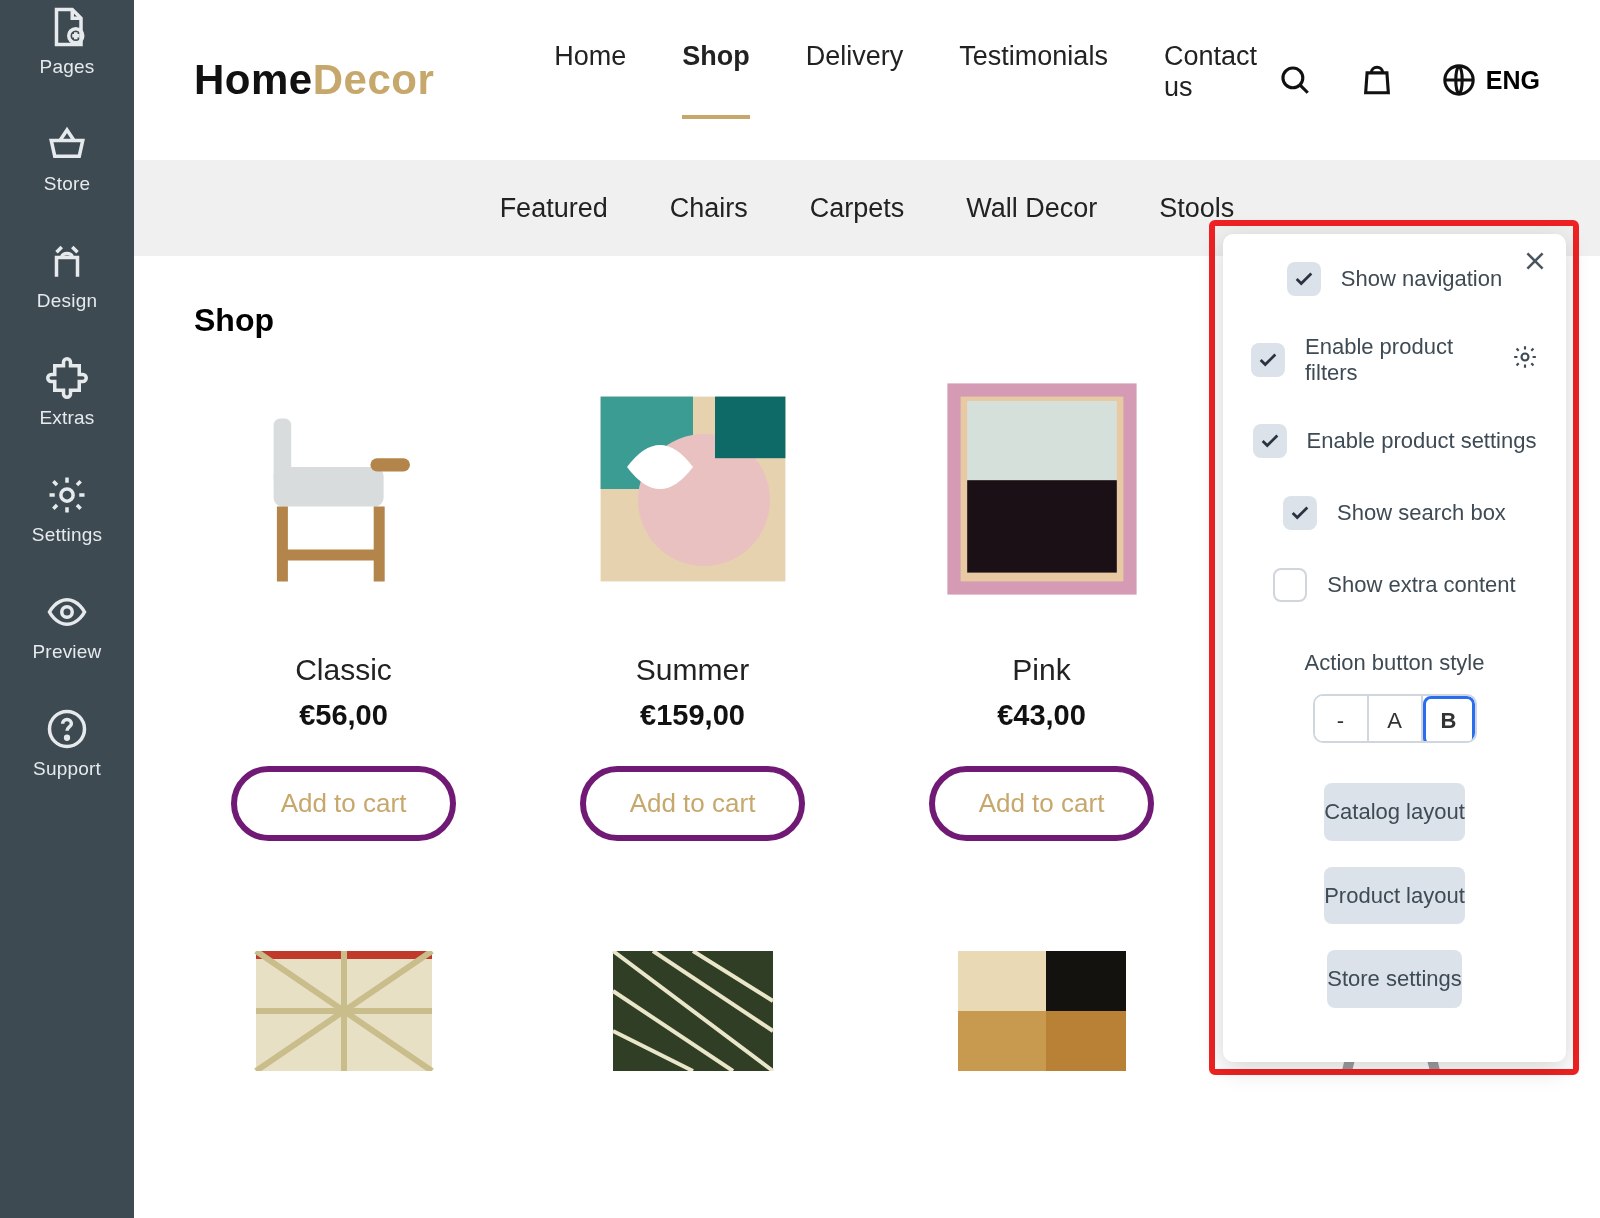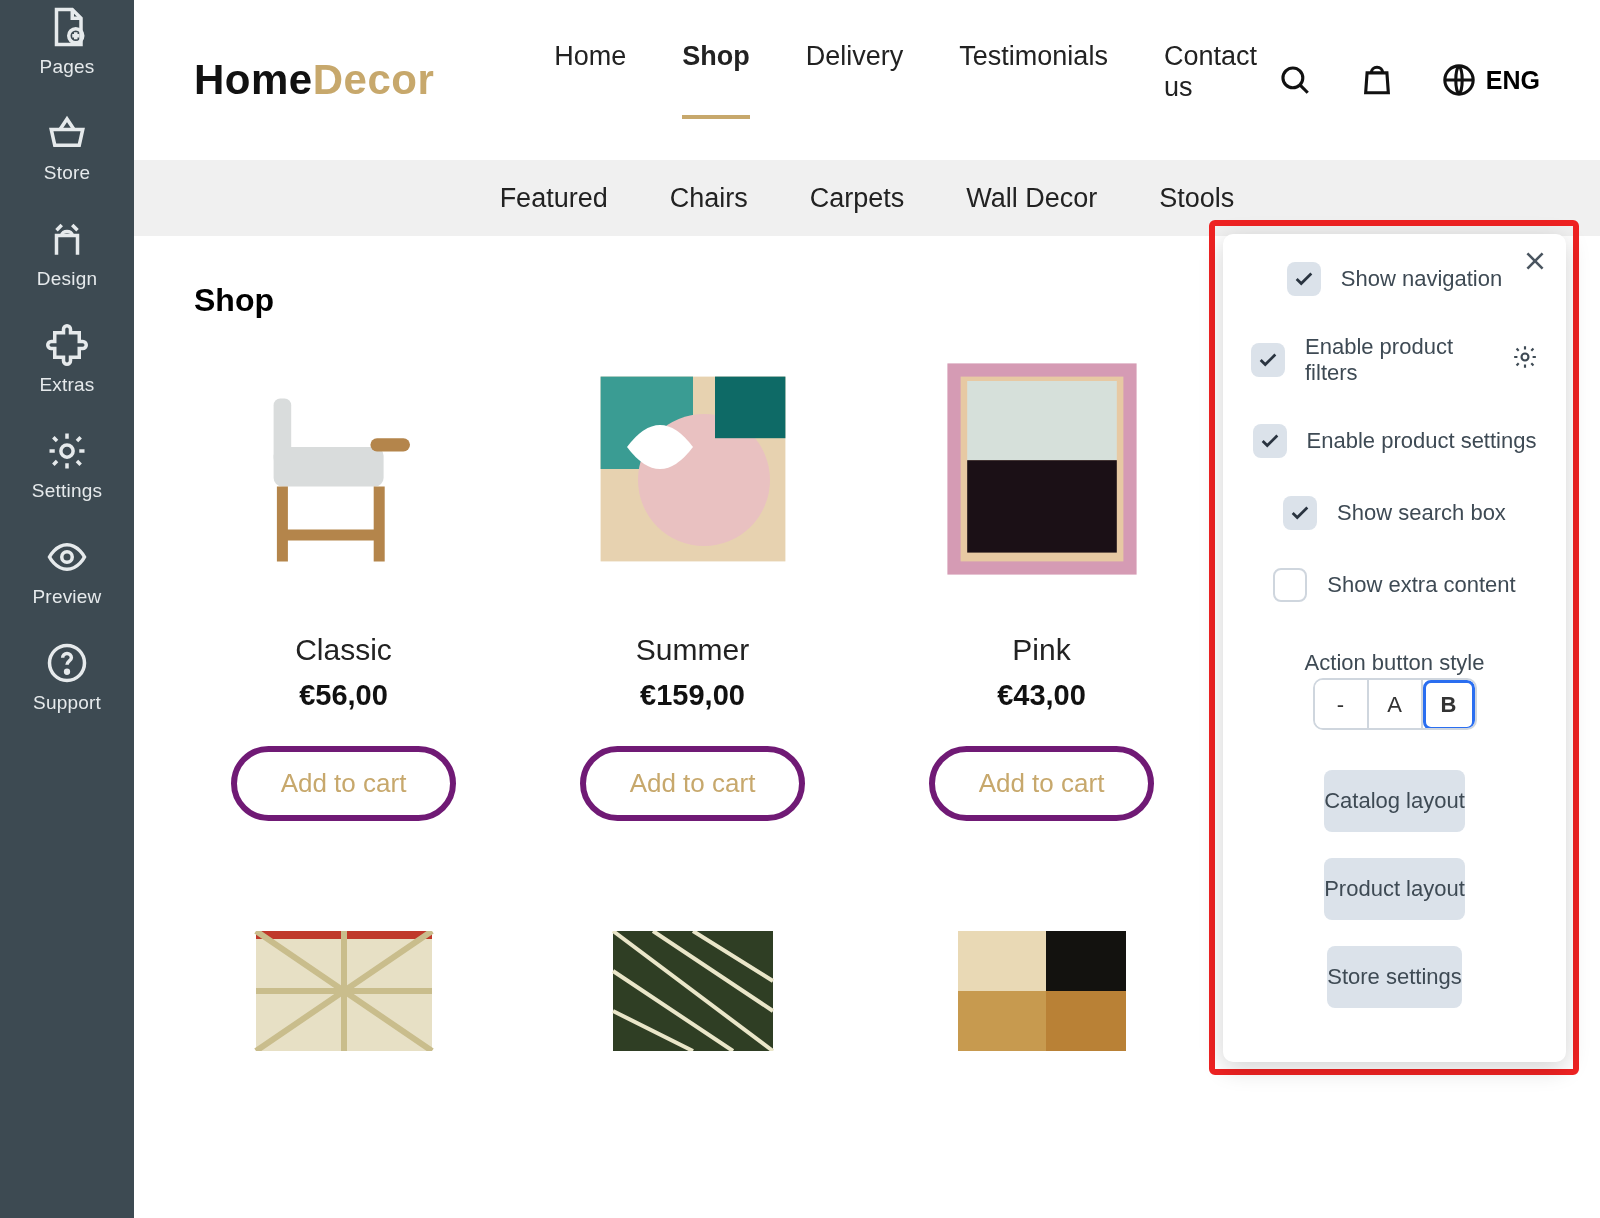--- a/index.html
+++ b/index.html
@@ -1,38 +1,38 @@
 <!DOCTYPE html>
 <html><head>
 <meta charset="utf-8">
 <style>
   * { box-sizing: border-box; margin: 0; padding: 0; }
   html, body { width: 1600px; height: 1218px; font-family: -apple-system, BlinkMacSystemFont, "Segoe UI", Arial, sans-serif; overflow: hidden; background:#fff; }
   
   .rail {
     position:absolute; left:0; top:0; width:134px; height:1218px;
     background:#3d4a52; color:#e6eaec; display:flex; flex-direction:column;
-    align-items:center; padding-top:6px; gap:34px;
+    align-items:center; padding-top:6px; gap:45px;
   }
   .rail-item { display:flex; flex-direction:column; align-items:center; gap:8px; cursor:pointer; }
   .rail-item svg { width:42px; height:42px; stroke:#e6eaec; fill:none; stroke-width:2; }
   .rail-item span { font-size:19px; color:#e6eaec; letter-spacing:.2px; }
   
   .canvas { position:absolute; left:134px; top:0; right:0; bottom:0; background:#fff; }
   .topbar { height:160px; display:flex; align-items:center; padding:0 60px; }
   .brand { font-size:42px; font-weight:700; letter-spacing:.5px; }
   .brand .b1 { color:#111; }
   .brand .b2 { color:#c7a86c; }
   .mainnav { display:flex; gap:56px; margin-left:120px; font-size:27px; color:#222; }
   .mainnav .nav-item { cursor:pointer; padding-bottom:16px; }
   .mainnav .nav-item.active { font-weight:700; border-bottom:4px solid #c7a86c; }
   .topbar-right { margin-left:auto; display:flex; align-items:center; gap:48px; }
   .topbar-right svg { width:34px; height:34px; stroke:#111; fill:none; stroke-width:2.2; }
   .lang { display:flex; align-items:center; gap:10px; font-size:25px; font-weight:600; }
-  .catbar { background:#f0f0f0; height:76px; display:flex; align-items:center; justify-content:center; gap:62px; font-size:27px; color:#222; }
+  .catbar { background:#f0f0f0; height:96px; display:flex; align-items:center; justify-content:center; gap:62px; font-size:27px; color:#222; }
   .catbar span { cursor:pointer; }
   .subhead { display:flex; align-items:center; padding:46px 60px 10px; }
   .subhead .title { font-size:32px; font-weight:600; }
   .subhead .tools { margin-left:auto; display:flex; align-items:center; gap:52px; font-size:27px; }
   .tool { display:flex; align-items:center; gap:20px; cursor:pointer; }
   .tool svg { width:36px; height:36px; stroke:#222; fill:none; stroke-width:2; }
   
   .grid {
     padding:30px 60px 0;
     display:grid;
@@ -63,21 +63,21 @@
   .popup .close svg { width:26px; height:26px; stroke:#4a5560; stroke-width:2.4; fill:none; }
   .chk-row { display:flex; align-items:center; gap:20px; margin-bottom:38px; color:#3e4a54; font-size:22px; }
   .chk-row .gear { margin-left:auto; }
   .chk-row .gear svg { width:26px; height:26px; stroke:#3e4a54; fill:none; stroke-width:2; }
   .chk {
     width:34px; height:34px; border-radius:8px; background:#dbe2ea;
     display:flex; align-items:center; justify-content:center; cursor:pointer; flex-shrink:0;
   }
   .chk svg { width:22px; height:22px; stroke:#2a3440; stroke-width:3; fill:none; }
   .chk.empty { background:#fff; border:2px solid #cfd6de; }
-  .section-label { color:#3e4a54; font-size:22px; margin:10px 0 2px; }
+  .section-label { color:#3e4a54; font-size:22px; margin:10px 0 18px; }
   .seg { display:flex; gap:0; width:164px; border:2px solid #cfd6de; border-radius:10px; overflow:hidden; margin-bottom:40px;}
   .seg button {
     flex:1; height:50px; background:#fff; border:none; font-size:22px; color:#333; cursor:pointer;
     border-right:2px solid #cfd6de;
   }
   .seg button:last-child { border-right:none; }
   .seg button.active { outline:3px solid #2a6ef0; outline-offset:-3px; border-radius:8px; font-weight:700; }
   .big-btn {
     background:#dbe2ea; color:#3e4a54; border:none; border-radius:8px;
     height:64px; font-size:22px; margin-bottom:26px; cursor:pointer;

